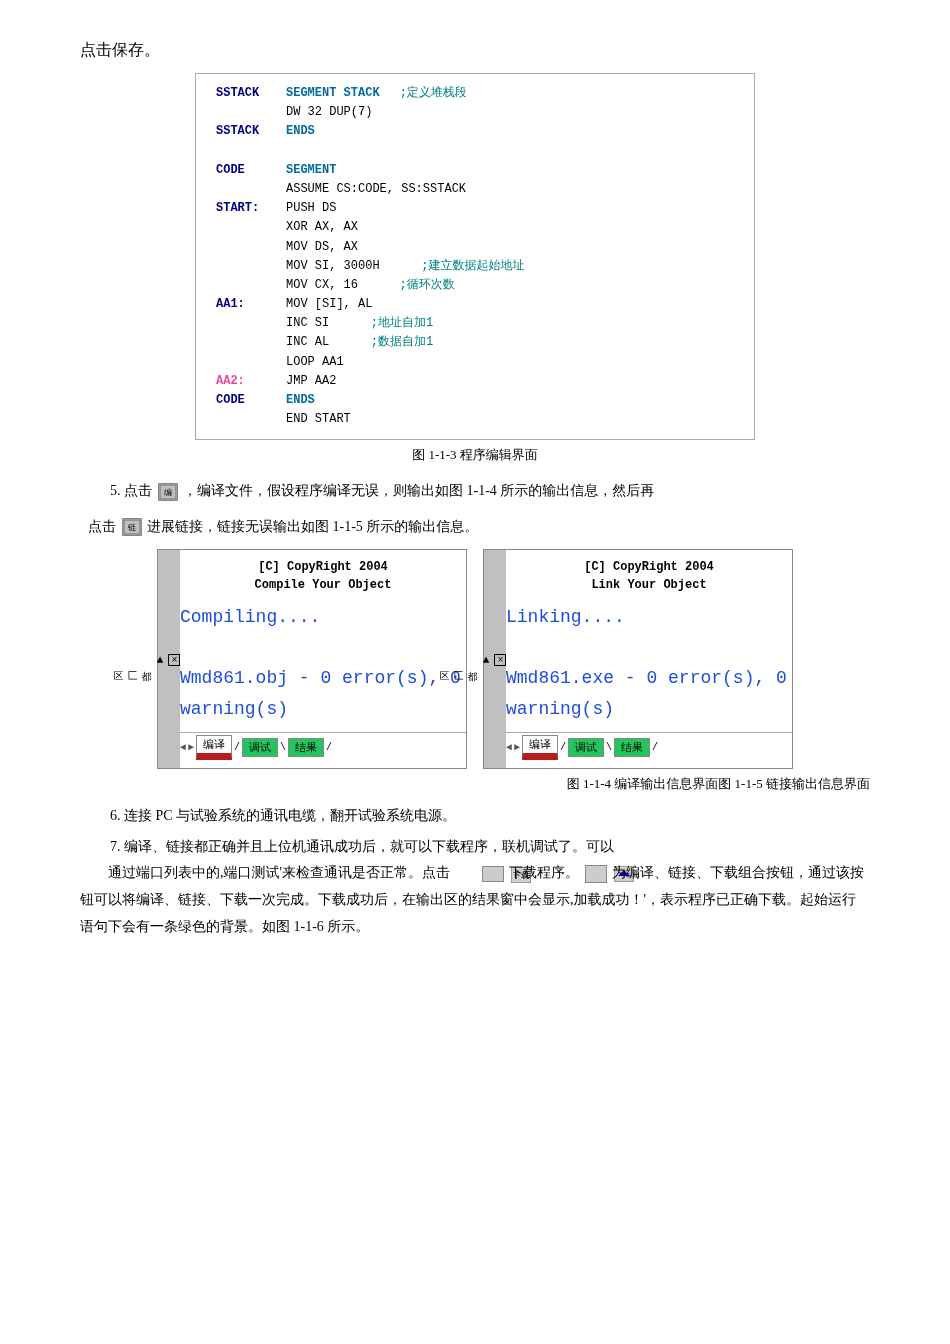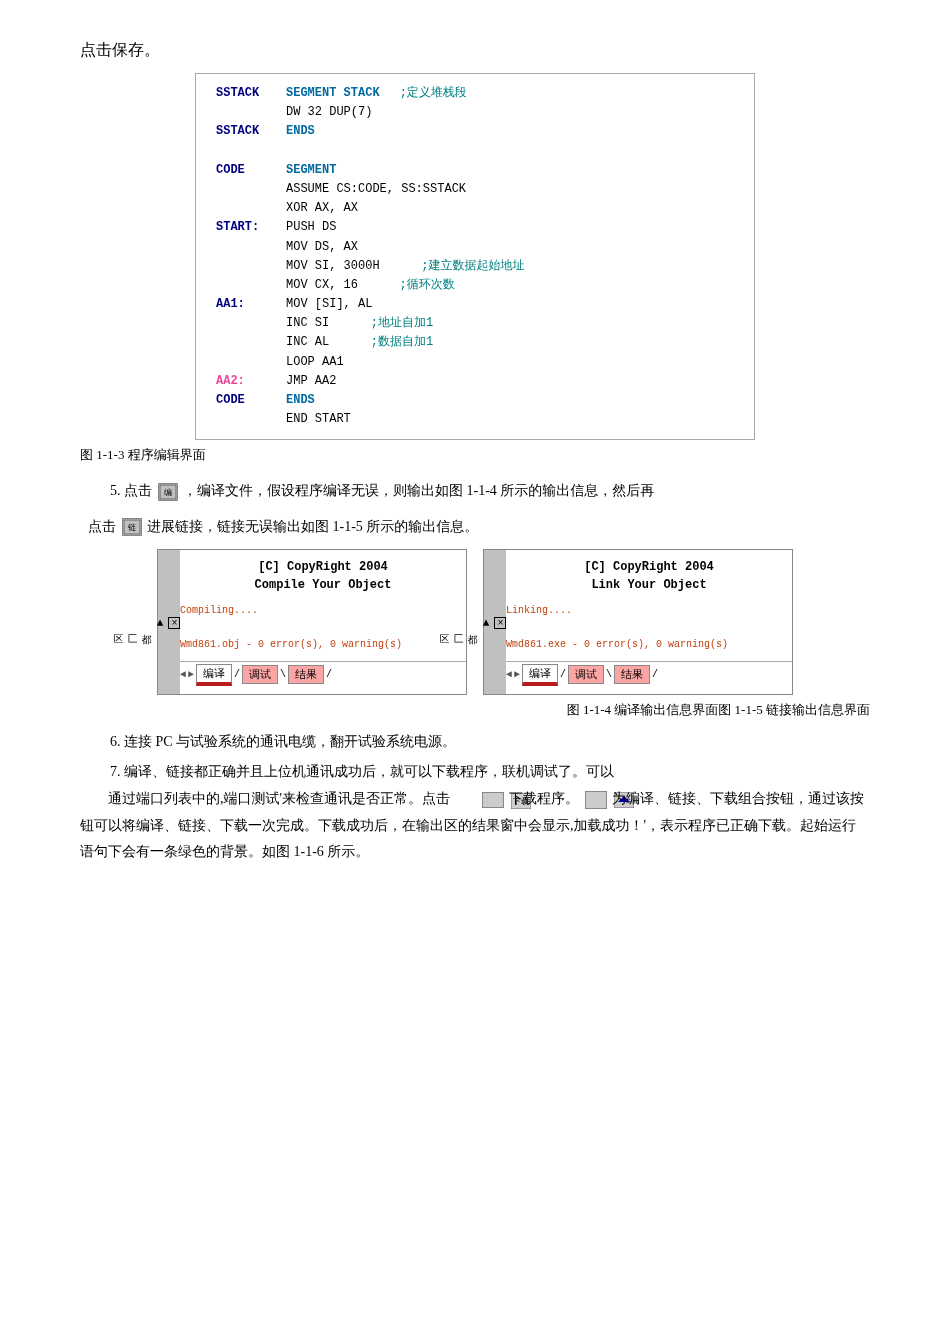--- a/index.html
+++ b/index.html
@@ -49,20 +49,21 @@
     .code-normal {
       color: #000;
     }
 
     .code-comment {
       color: #008080;
       margin-left: 20px;
     }
 
     .fig-caption {
+      text-align: center;
       font-size: 13px;
       margin: 6px 0 14px 0;
     }
 
     .step-text {
       margin-bottom: 10px;
       font-size: 14px;
       line-height: 1.8;
     }
 
@@ -106,46 +107,46 @@
       text-align: center;
       font-weight: bold;
       font-size: 12px;
       color: #000;
       line-height: 1.5;
       margin-bottom: 8px;
       font-family: "Courier New", monospace;
     }
 
     .win-content {
-      font-size: 10px;
-      color: #c2410c;
+      font-size: 18px;
+      color: #1d4ed8;
       line-height: 1.7;
     }
 
     .win-tabs {
       display: flex;
       border-top: 1px solid #aaa;
       margin-top: 8px;
       padding-top: 2px;
       font-size: 11px;
       gap: 2px;
       align-items: center;
     }
 
     .win-tab {
       padding: 1px 6px;
       border: 1px solid #888;
-      background: #fca5a5;
+      background: #22c55e;
       font-family: "SimSun", serif;
       font-size: 11px;
     }
 
     .win-tab.active {
       background: #fff;
-      border-bottom: 4px solid #b91c1c;
+      border-bottom: 7px solid #b91c1c;
     }
 
     .win-left-bar {
       width: 22px;
       background: #c0c0c0;
       display: flex;
       flex-direction: column;
       align-items: center;
       padding-top: 4px;
       font-size: 11px;
@@ -225,26 +226,26 @@
 
   <div class="code-line">
     <span class="code-label" style="color:#000080;font-weight:bold;">CODE</span>
     <span class="code-keyword">SEGMENT</span>
   </div>
   <div class="code-line">
     <span class="code-label"></span>
     <span class="code-normal">ASSUME CS:CODE, SS:SSTACK</span>
   </div>
   <div class="code-line">
-    <span class="code-label"></span>
-    <span class="code-normal">XOR AX, AX</span>
-  </div>
-  <div class="code-line">
     <span class="code-label" style="color:#000080;">START:</span>
     <span class="code-normal">PUSH DS</span>
+  </div>
+  <div class="code-line">
+    <span class="code-label"></span>
+    <span class="code-normal">XOR AX, AX</span>
   </div>
   <div class="code-line">
     <span class="code-label"></span>
     <span class="code-normal">MOV DS, AX</span>
   </div>
   <div class="code-line">
     <span class="code-label"></span>
     <span class="code-normal">MOV SI, 3000H</span>
     <span class="code-comment">&nbsp;&nbsp;&nbsp;;建立数据起始地址</span>
   </div>

